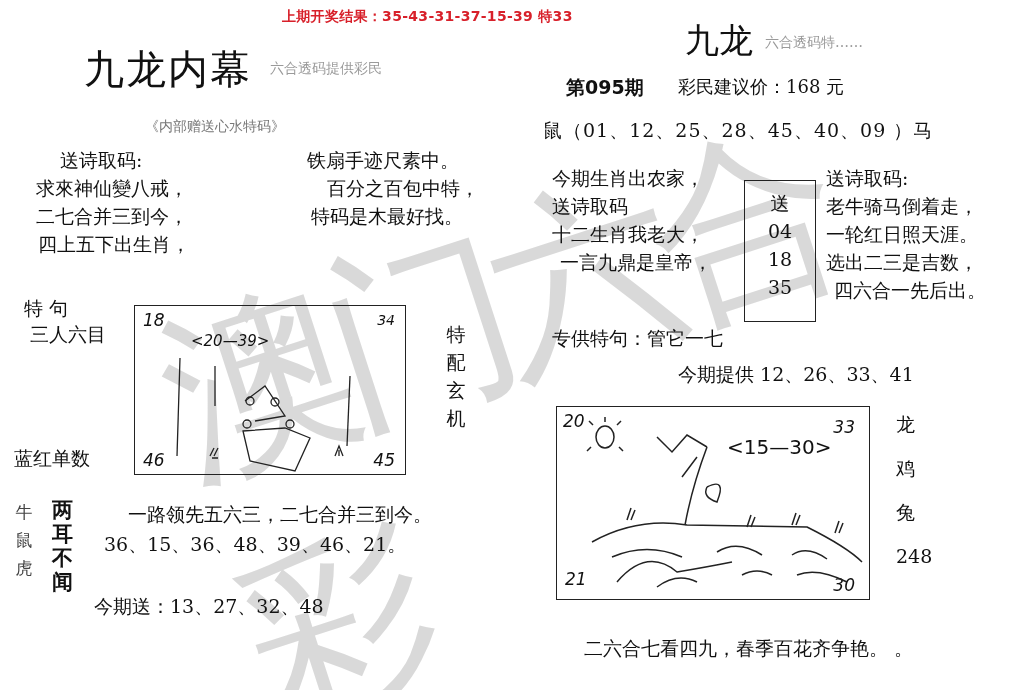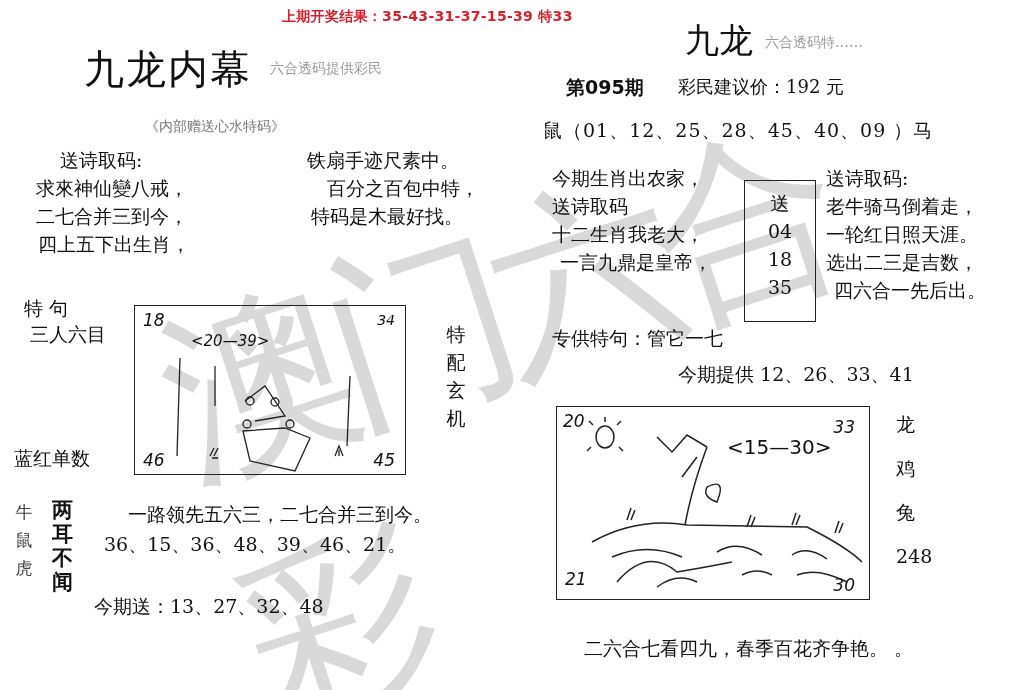--- a/index.html
+++ b/index.html
@@ -97,21 +97,21 @@
   <div style="font-size:21px; line-height:24px;">闻</div>
 </div>
 
 <div class="abs txt" style="left:128px; top:500px;">一路领先五六三，二七合并三到今。</div>
 <div class="abs txt" style="left:104px; top:530px;">36、15、36、48、39、46、21。</div>
 <div class="abs txt" style="left:94px; top:592px;">今期送：13、27、32、48</div>
 
 <div class="abs title-right">九龙</div>
 <div class="abs faint subtitle-right">六合透码特……</div>
 <div class="abs issue">第095期</div>
-<div class="abs price">彩民建议价：192 元</div>
+<div class="abs price">彩民建议价：168 元</div>
 <div class="abs zodiac-line">鼠（01、12、25、28、45、40、09 ）马</div>
 
 <div class="col txt" style="left:552px; top:164px;">
   <div>今期生肖出农家，</div>
   <div>送诗取码</div>
   <div>十二生肖我老大，</div>
   <div style="margin-left:8px">一言九鼎是皇帝，</div>
 </div>
 
 <div class="box" style="left:744px; top:180px; width:70px; height:140px; text-align:center;">

